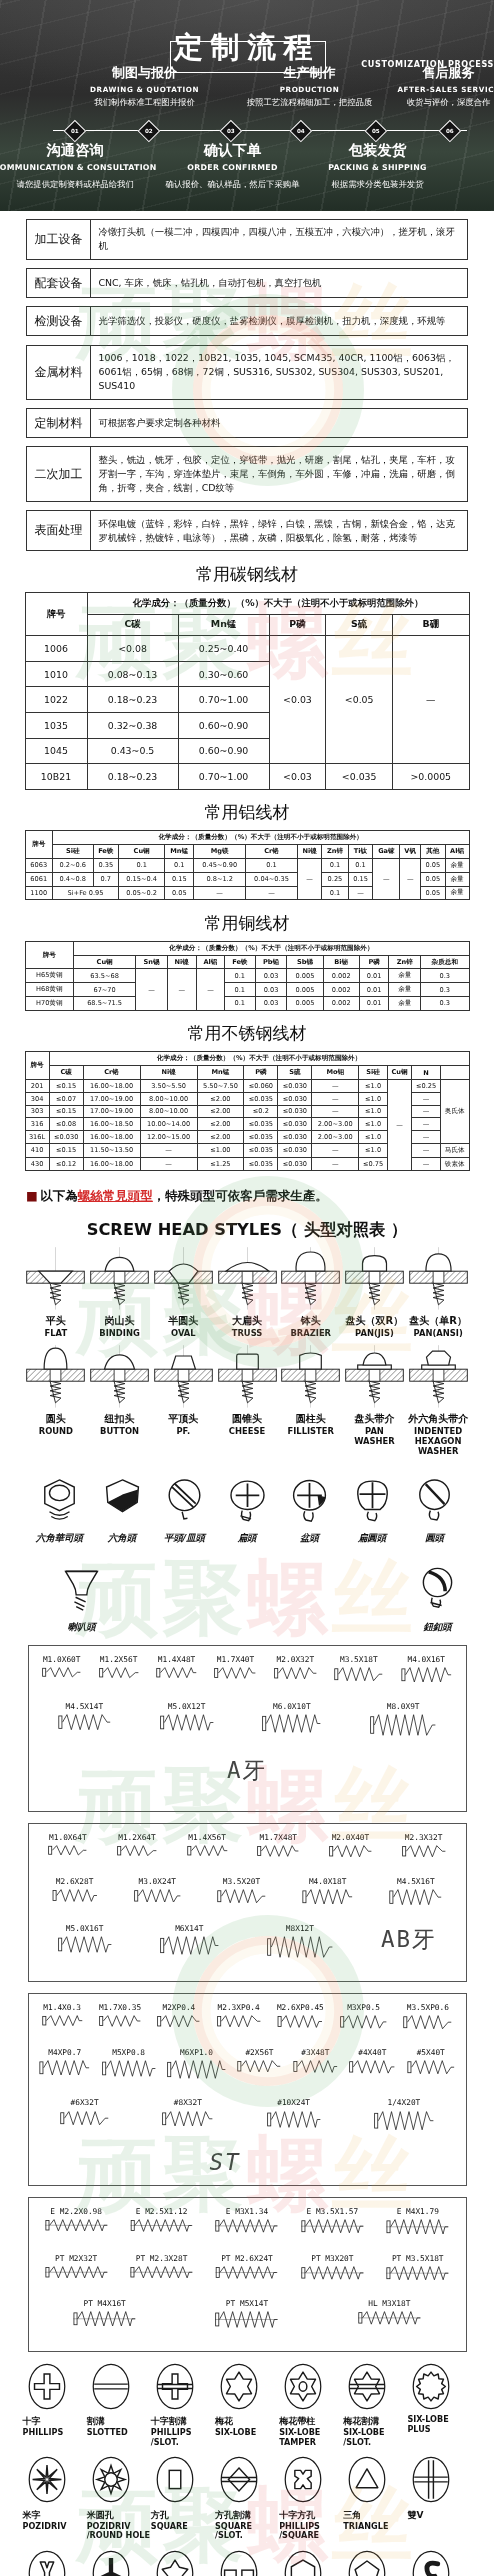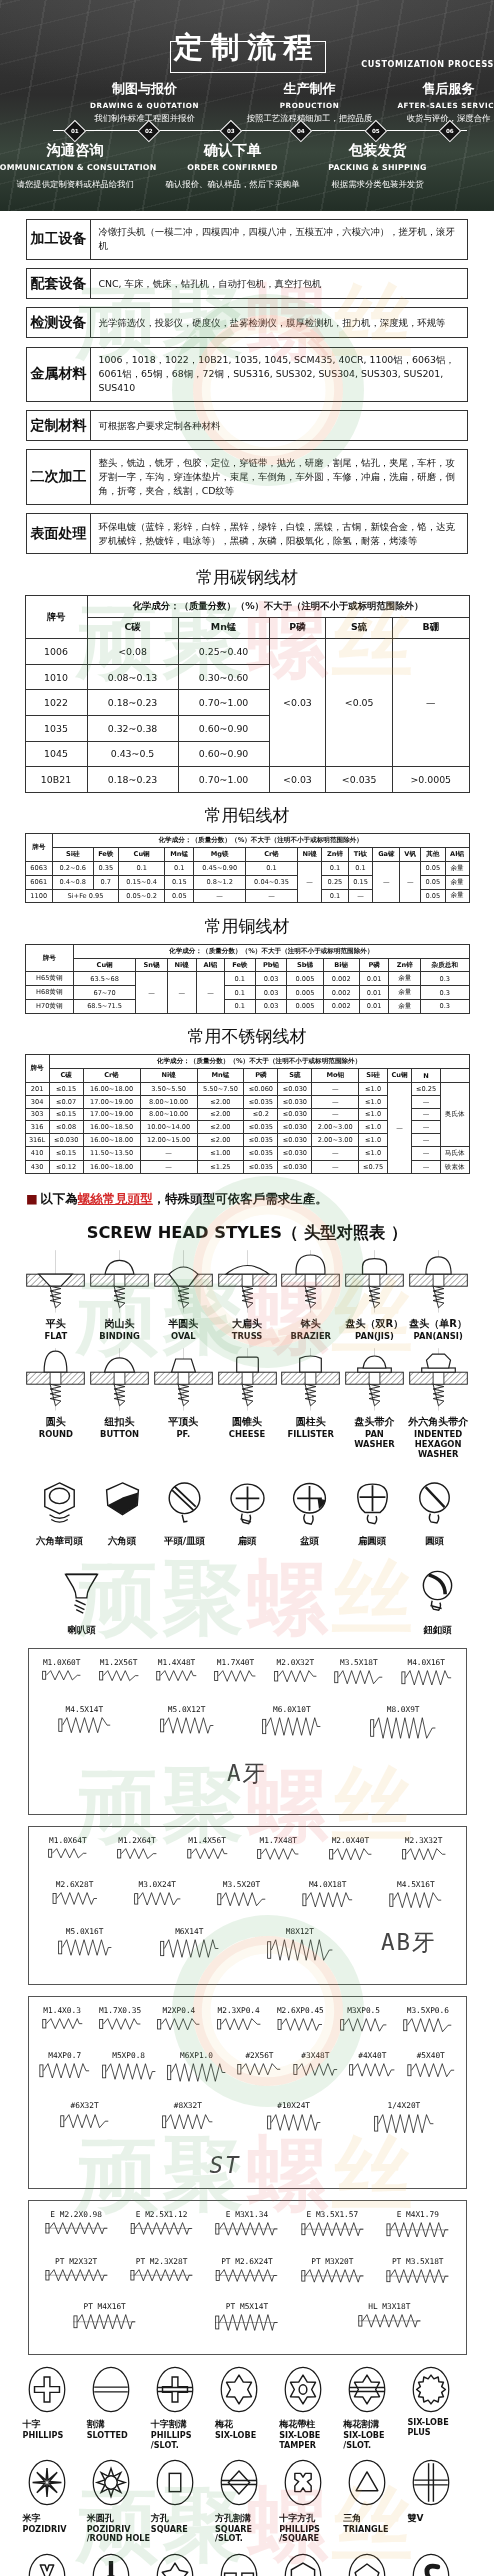--- a/index.html
+++ b/index.html
@@ -12,38 +12,38 @@
       radial-gradient(120% 80% at 50% 0%, rgba(110,110,110,.35), transparent 60%),
       repeating-linear-gradient(100deg, rgba(255,255,255,.07) 0 1.9px, transparent 1.9px 44px),
       repeating-linear-gradient(-14deg, rgba(255,255,255,.05) 0 1.3px, transparent 1.3px 29px),
       linear-gradient(180deg,#3d3d3d 0%,#2d2d2d 45%,#39463c 72%,#222e26 100%);}
   .hero-title{position:absolute;top:27.5px;left:0;width:100%;text-align:center;
     font-size:29px;font-weight:bold;letter-spacing:7.5px;}
   .title-frame{position:absolute;left:170px;top:41px;width:154px;height:30px;border:0.6px solid #fff;}
   .hero-subtitle{position:absolute;top:59px;left:0;width:100%;text-align:right;
     font-size:8.1px;font-weight:bold;letter-spacing:0.6px;}
   .step{position:absolute;width:163px;text-align:center;}
-  .step-top{top:80px;}
+  .step-top{top:64px;}
   .step-bottom{top:141px;}
   .st-cn{font-size:13px;font-weight:bold;}
   .st-en{font-size:7.2px;font-weight:bold;letter-spacing:0.6px;margin-top:2.5px;}
   .st-desc{font-size:8.4px;margin-top:3.8px;}
   .sb-cn{font-size:14.4px;font-weight:bold;}
   .sb-en{font-size:7.8px;font-weight:bold;letter-spacing:0.3px;margin-top:2.5px;}
   .sb-desc{font-size:8.4px;margin-top:7.5px;}
   .timeline-line{position:absolute;left:53px;right:27.5px;top:130px;height:1.3px;background:#fff;}
   .diamond{position:absolute;top:123px;width:13.8px;height:13.8px;background:#141414;border:1.3px solid #fff;
     transform:rotate(45deg);display:flex;align-items:center;justify-content:center;}
   .diamond span{transform:rotate(-45deg);font-size:5.6px;font-weight:bold;color:#fff;}
 
   
   #info-tables{margin-top:7.5px;}
   .info-row{display:flex;border:1.3px solid #333;margin:0 26px 8.1px;background:#fff;}
   .info-label{flex:0 0 58px;display:flex;align-items:center;justify-content:center;text-align:center;
-    font-weight:bold;font-size:14px;border-right:1.3px solid #333;padding:5.6px 2.5px;}
+    font-weight:normal;font-size:12px;border-right:1.3px solid #333;padding:5.6px 2.5px;}
   .info-content{flex:1;padding:5.6px 7.5px;font-size:9.4px;line-height:1.5;display:flex;align-items:center;}
 
   
   .chem-title{font-size:17px;font-weight:normal;text-align:center;margin:11.3px 0 6.3px;}
   table.chem{border-collapse:collapse;margin:0 auto;width:445px;background:rgba(255,255,255,.0);}
   .chem th,.chem td{border:0.9px solid #333;text-align:center;padding:1.9px 1.3px;font-size:6.6px;color:#111;}
   .chem th{font-weight:bold;}
   .chem.large th,.chem.large td{font-size:9.4px;border-width:1.3px;padding:3.8px 2.5px;}
   .chem.large td{height:17px;}
   .chem.large .brand{width:56px;}
@@ -55,21 +55,21 @@
 
   
   .section-title{font-size:16.3px;font-weight:bold;text-align:center;margin:13.8px 0 5px;}
   .heads-row{display:flex;justify-content:space-between;margin:2.5px 24px 6.3px;}
   .head-item{width:64px;text-align:center;}
   .hs-svg{width:61px;height:66px;}
   .hs-cn{font-size:10px;font-weight:bold;}
   .hs-en{font-size:8.4px;font-weight:bold;white-space:pre-line;line-height:1.2;}
   .h3d-row{display:flex;justify-content:space-between;margin:19px 30px 2.5px;}
   .h3d-row.short{justify-content:space-between;gap:54px;margin-left:55px;}
-  .h3d-item{width:59px;text-align:center;}
+  .h3d-item{width:59px;text-align:center;font-style:italic;}
   .h3d-row.short .h3d-item{width:auto;}
   .h3d-svg{width:53px;height:50px;}
   .h3d-cn{font-size:9.4px;font-weight:bold;margin-top:5px;}
 
   
   .spec-box{border:1.3px solid #555;margin:11.3px 27.5px 8.8px;padding:8.8px 5px 3.8px;background:transparent;}
   .spec-row{display:flex;align-items:flex-start;justify-content:space-around;margin-bottom:19px;flex-wrap:nowrap;}
   .spec-item{display:flex;flex-direction:column;align-items:center;gap:3.1px;}
   .spec-label{font-family:"DejaVu Sans Mono","Liberation Mono",monospace;font-size:7.8px;color:#111;white-space:nowrap;}
   .spec-group-label{font-size:22.5px;color:#444;font-family:"DejaVu Sans Mono","Liberation Mono",monospace;letter-spacing:1.9px;}

